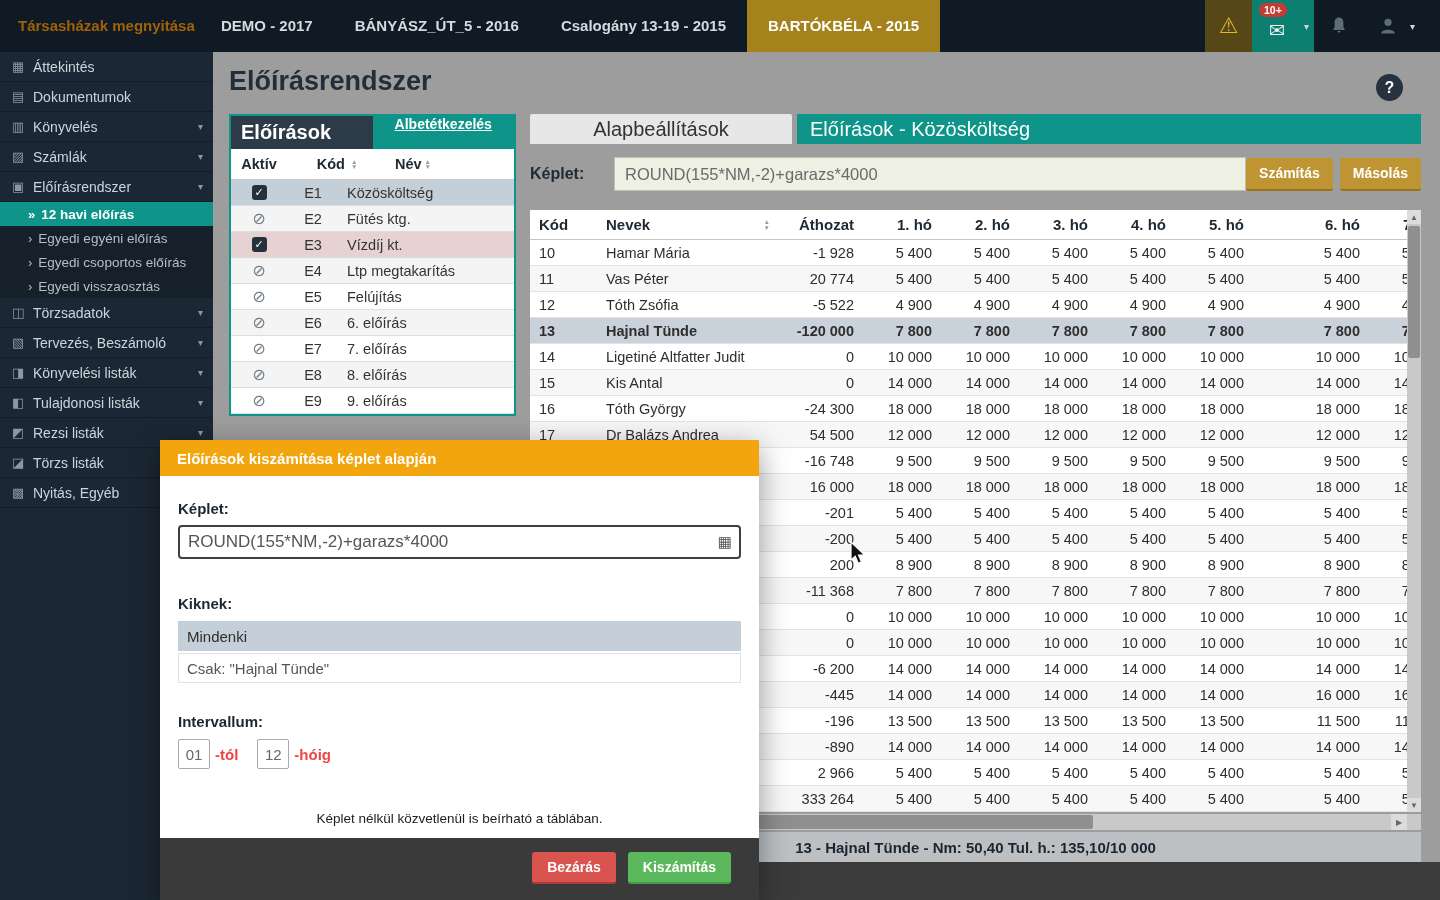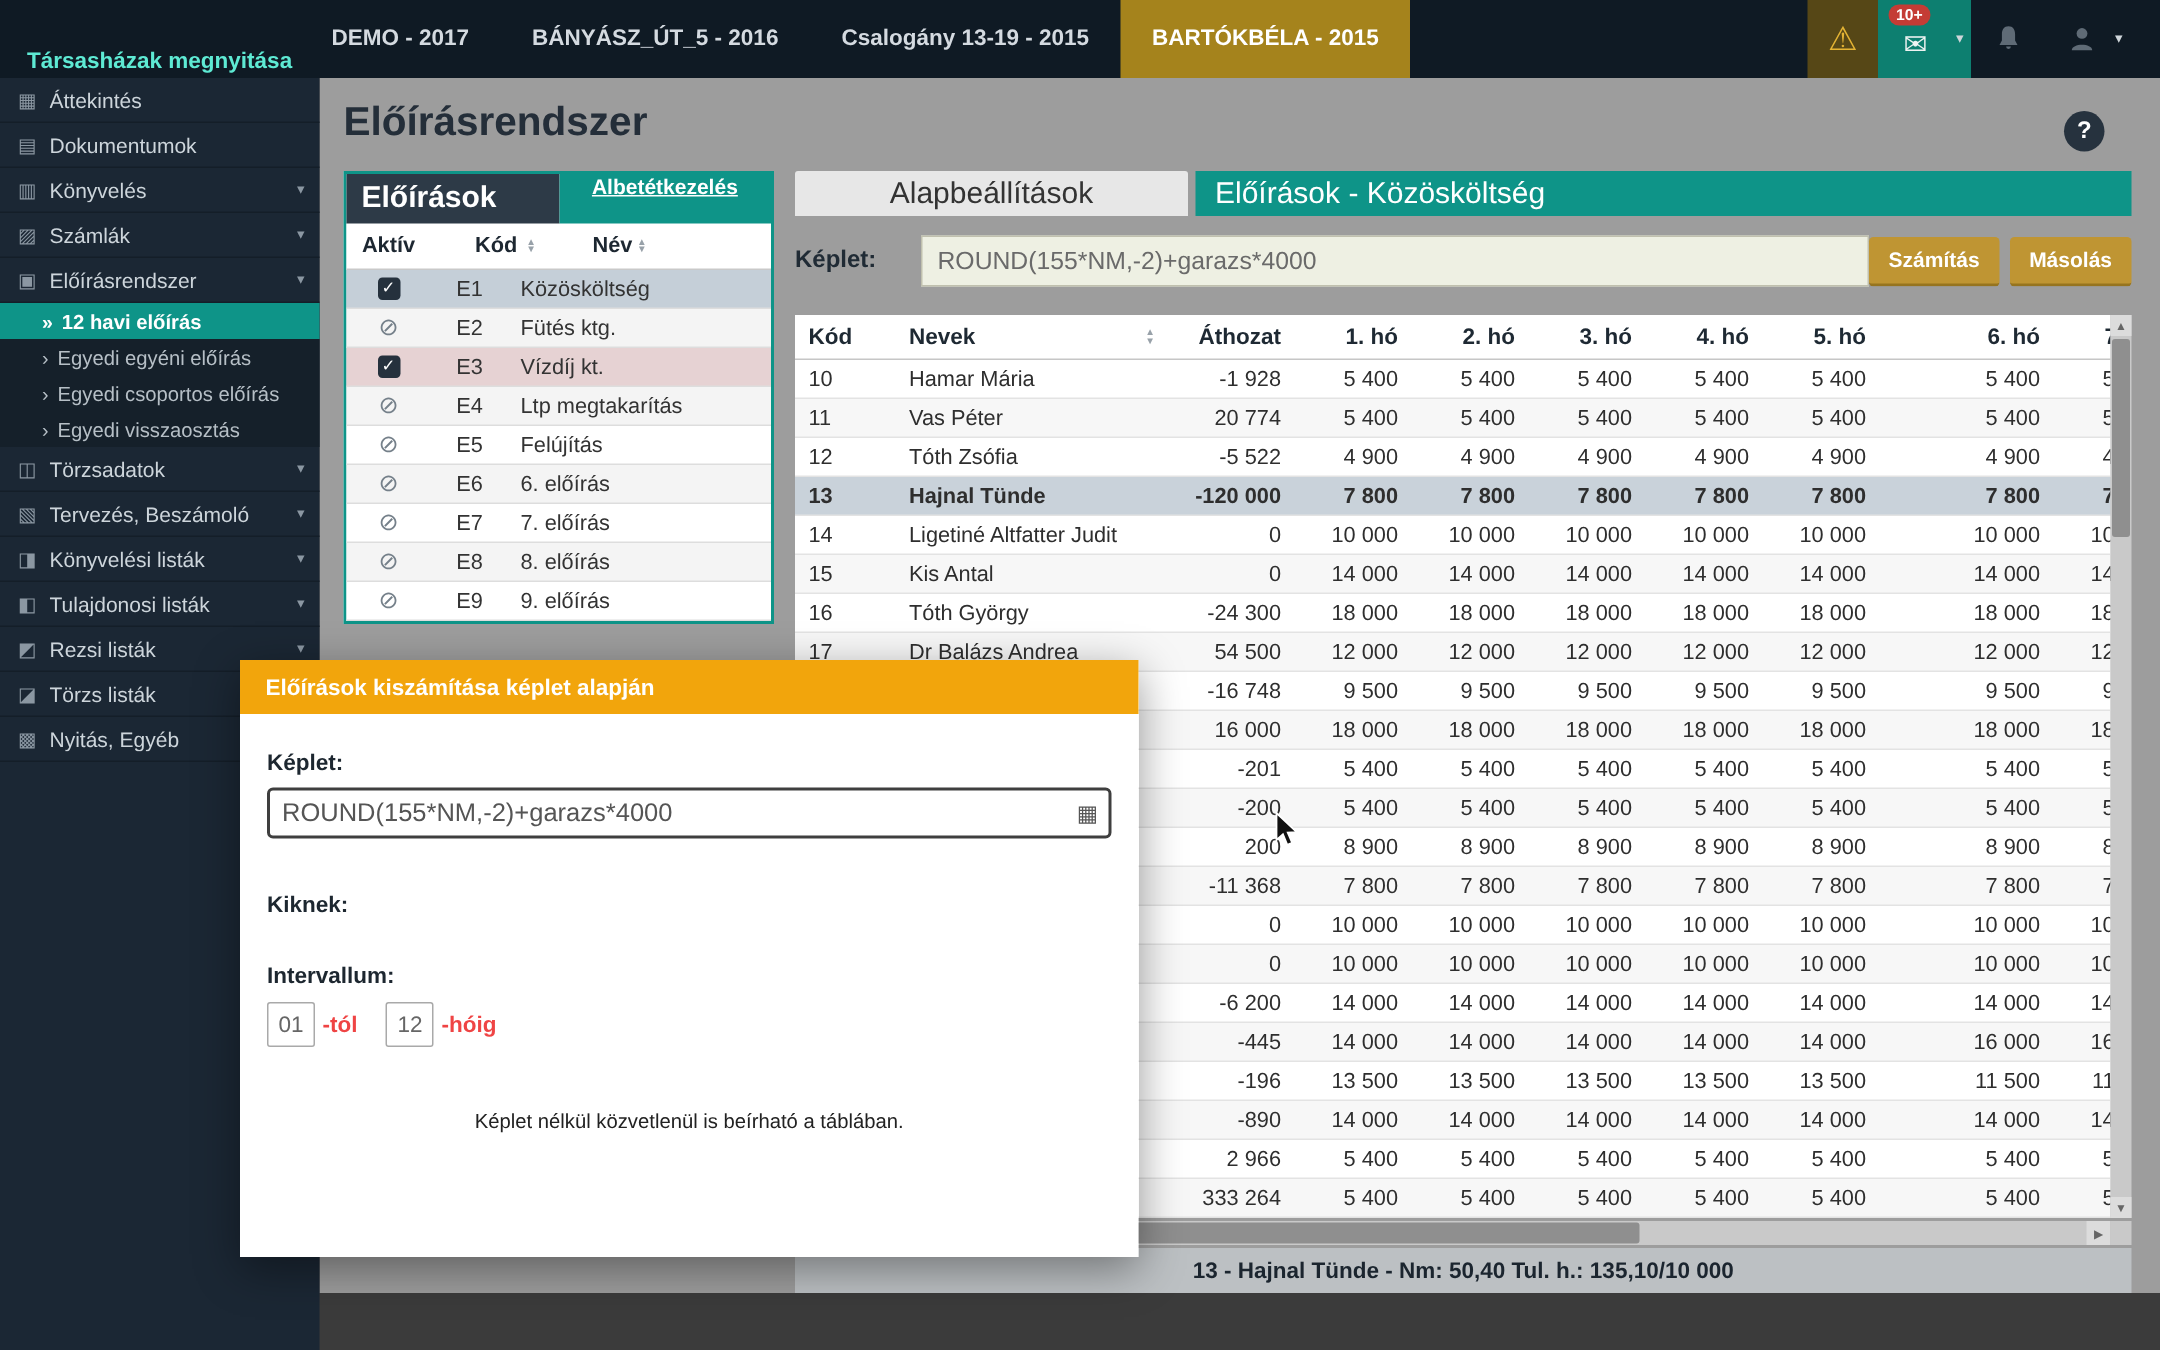--- a/index.html
+++ b/index.html
@@ -1,21 +1,21 @@
 <!DOCTYPE html>
 <html><head>
 <meta charset="utf-8">
 <style>
   *{margin:0;padding:0;box-sizing:border-box;}
   body{width:1440px;height:900px;position:relative;overflow:hidden;background:#3b3b3b;
        font-family:"Liberation Sans","DejaVu Sans",sans-serif;}
 
   
   .topbar{position:absolute;left:0;top:0;width:1440px;height:52px;background:#0f1a24;display:flex;align-items:stretch;z-index:10;}
-  .app-title{color:#5eead4;font-weight:700;font-size:15px;line-height:52px;padding:15px 18px;width:200px;white-space:nowrap;}
+  .app-title{color:#a16207;font-weight:700;font-size:15px;line-height:52px;padding:0 18px;width:200px;white-space:nowrap;}
   .tb-tabs{display:flex;}
   .tb-tab{color:#d4dae0;font-weight:700;font-size:15px;line-height:52px;padding:0 21px;cursor:pointer;white-space:nowrap;}
   .tb-tab.active{background:#a5831c;color:#fff;}
   .tb-right{margin-left:auto;display:flex;align-items:stretch;margin-right:20px;}
   .tb-block{display:flex;align-items:center;justify-content:center;position:relative;cursor:pointer;}
   .tb-warn{width:47px;background:#564716;}
   .warn-glyph{color:#e3b334;font-size:22px;}
   .tb-mail{width:62px;background:#0d7f70;}
   .mail-glyph{color:#eef3f2;font-size:19px;margin-right:12px;margin-top:8px;}
   .mail-badge{position:absolute;top:3px;left:7px;background:#c43c35;color:#fff;font-size:10.5px;font-weight:700;padding:1px 5px;border-radius:8px;}
@@ -646,26 +646,34 @@
 
 <div class="modal">
   <div class="modal-header">Előírások kiszámítása képlet alapján</div>
   <div class="modal-body">
     <label class="m-label first">Képlet:</label>
     <div class="m-input-wrap">
       <input class="m-formula" value="ROUND(155*NM,-2)+garazs*4000" style="">
       <span class="calc-icon">▦</span>
     </div>
     <label class="m-label kiknek">Kiknek:</label>
+    <div class="m-opts">
+        <div class="m-opt selected">Mindenki</div>
+        <div class="m-opt">Csak: "Hajnal Tünde"</div>
+      </div>
     <label class="m-label interval">Intervallum:</label>
     <div class="m-interval">
       <input class="m-small" value="01" style="">
       <span class="m-suffix">-tól</span>
       <input class="m-small" value="12" style="">
       <span class="m-suffix">-hóig</span>
     </div>
     <div class="m-note">Képlet nélkül közvetlenül is beírható a táblában.</div>
   </div>
+  <div class="modal-footer">
+    <button class="btn btn-red">Bezárás</button>
+    <button class="btn btn-green">Kiszámítás</button>
+  </div>
 </div>
 
 <svg class="cursor" width="22" height="24" viewBox="0 0 22 24">
   <path d="M2 1 L2 19 L6.3 15.2 L9.2 22.2 L12.4 20.8 L9.5 14 L15.5 13.8 Z" fill="#111" stroke="#fff" stroke-width="1.2"></path>
 </svg>
 
 </body></html>

